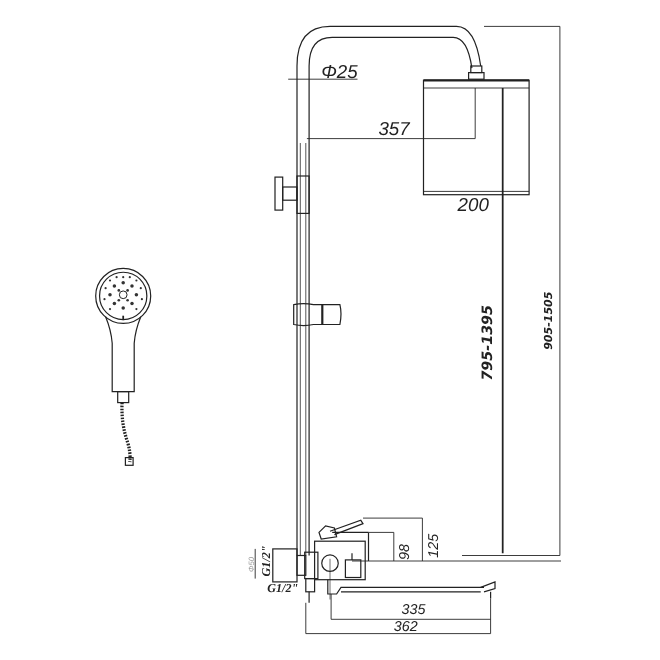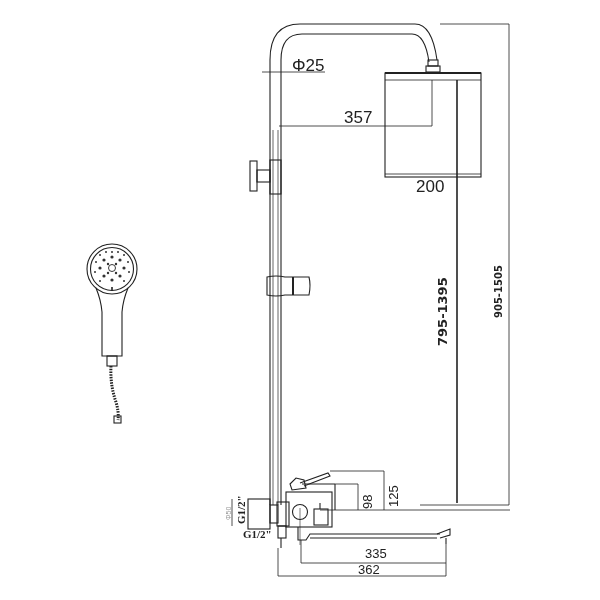--- a/index.html
+++ b/index.html
@@ -1,17 +1,17 @@
 <!DOCTYPE html>
 <html><head>
   <meta charset="utf-8">
   <style>
     html, body { margin: 0; padding: 0; background: #ffffff; }
     body { width: 600px; height: 600px; overflow: hidden; position: relative; }
-    .canvas { position: absolute; left: 0; top: 0; width: 600px; height: 600px; }
+    .canvas { position: absolute; left: 0; top: 0; width: 600px; height: 600px; font-style: italic; }
     svg text { fill: #222; }
     .dim { font-family: "Liberation Sans", sans-serif; font-size: 17px; }
     .dim-sm { font-family: "Liberation Sans", sans-serif; font-size: 13px; }
     .dim-bold { font-family: "DejaVu Sans", sans-serif; font-size: 13px; font-weight: bold; }
     .dim-bold-sm { font-family: "DejaVu Sans", sans-serif; font-size: 10px; font-weight: bold; }
     .thread { font-family: "Liberation Serif", serif; font-size: 11px; font-weight: bold; }
     .thread-xs { font-family: "Liberation Sans", sans-serif; font-size: 7px; fill: #999; }
   </style>
 </head>
 <body>

